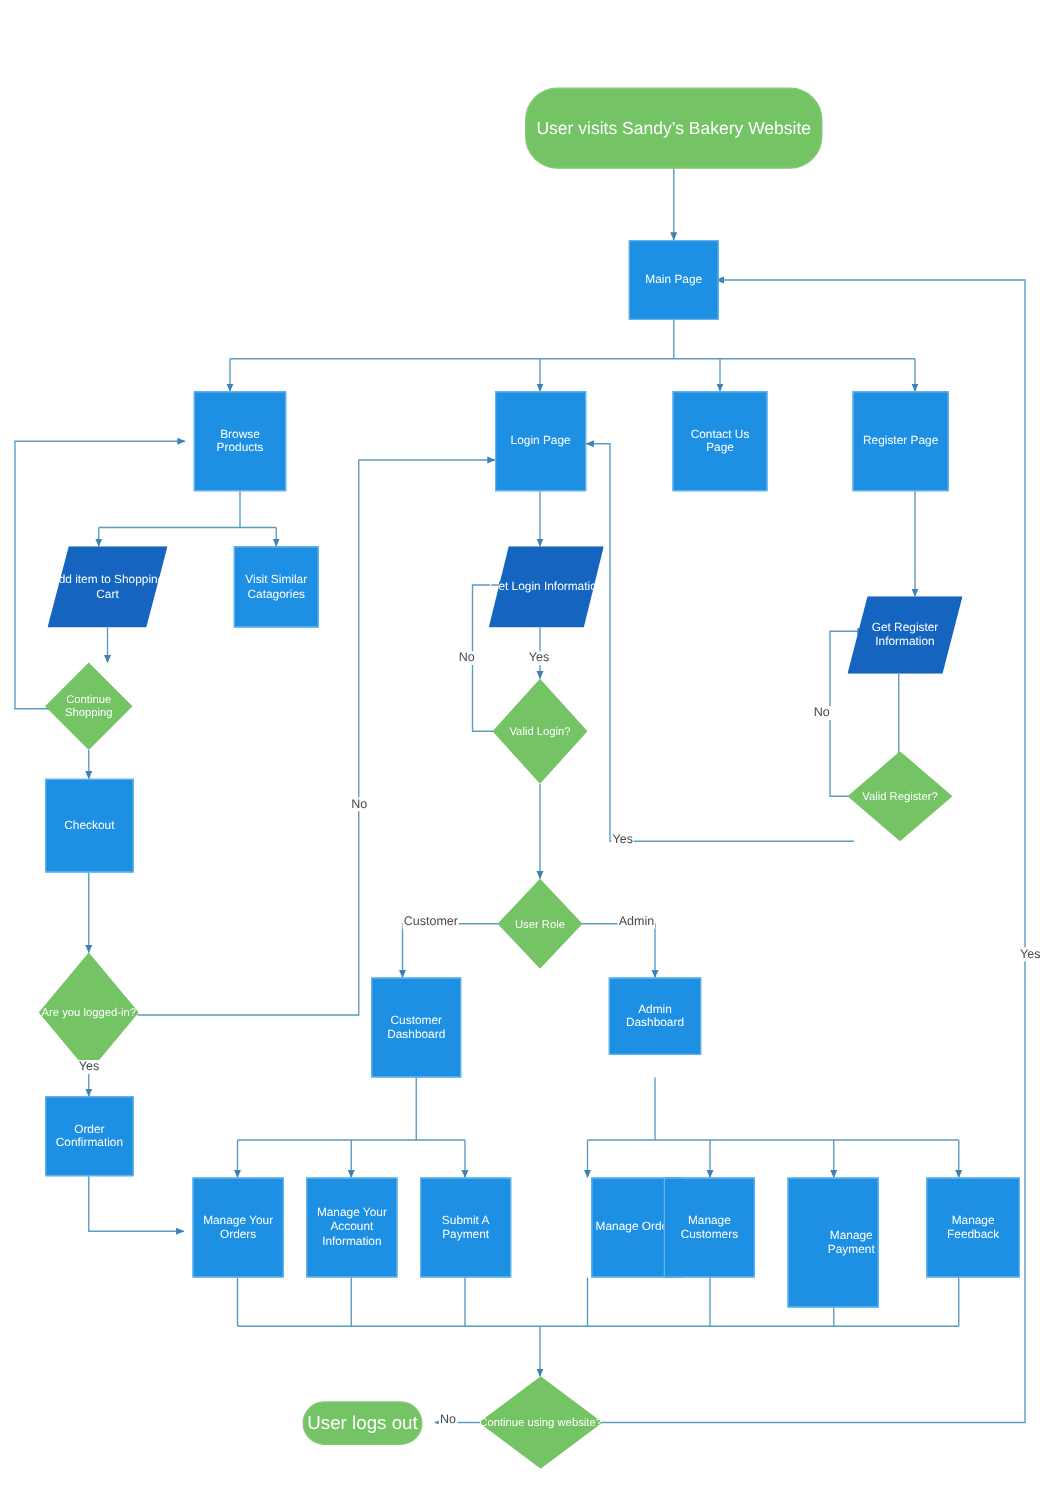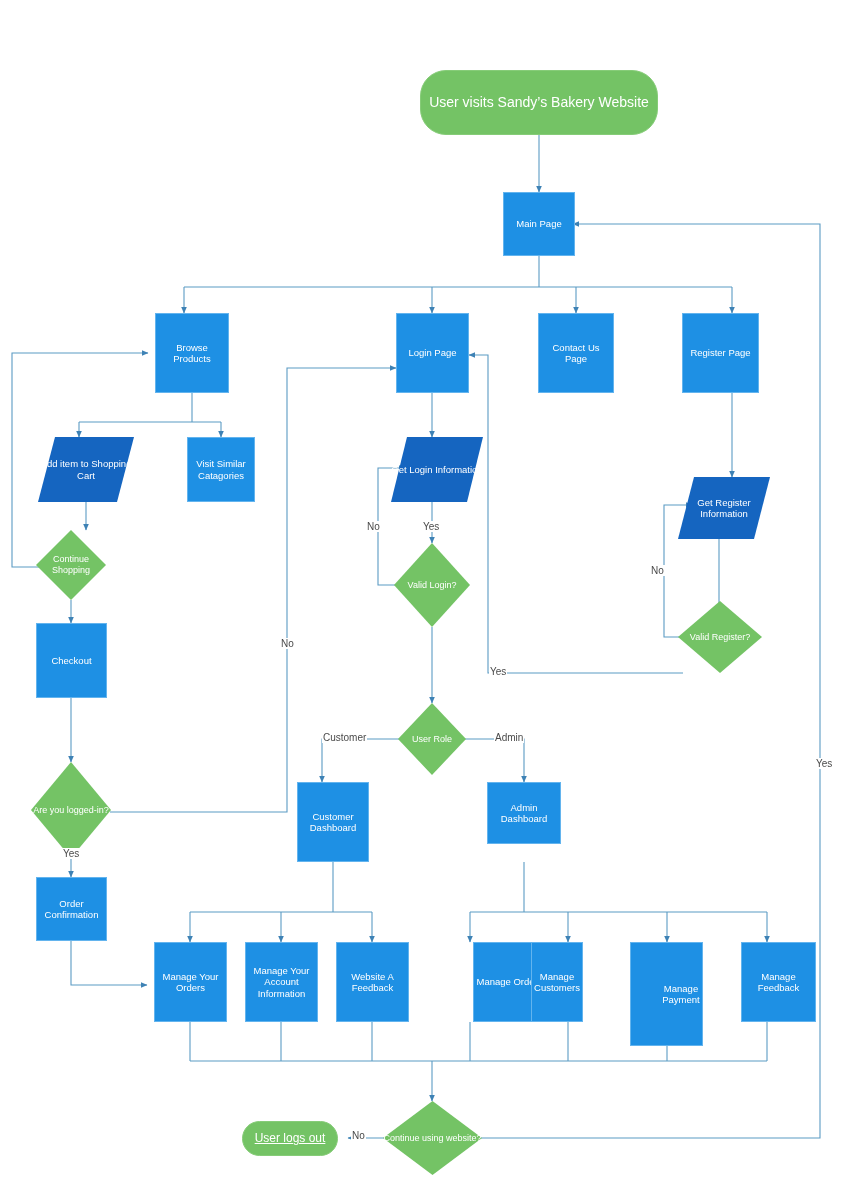--- a/index.html
+++ b/index.html
@@ -56,22 +56,21 @@
   .node.rect-start {
     background: #74C365;
     border-radius: 26px;
     border: 1px solid #86cc78;
     font-size: 14px;
   }
   .node.rect-end {
     background: #74C365;
     border-radius: 22px;
     border: 1px solid #86cc78;
-    font-size: 12px;
-    text-decoration: underline;
+    font-size: 15px;
   }
   .para-wrap {
     position: absolute;
   }
   .para-wrap .para-bg {
     position: absolute;
     left: 0; top: 0;
     width: 100%;
     height: 100%;
   }
@@ -290,25 +289,25 @@
   <div class="node rect" style="left:297px; top:782px; width:72px; height:80px;">Customer Dashboard</div>
 
   <div class="node rect" style="left:487px; top:782px; width:74px; height:62px;">Admin Dashboard</div>
 
   <div class="node rect" style="left:36px; top:877px; width:71px; height:64px;">Order Confirmation</div>
 
   <div class="node rect" style="left:154px; top:942px; width:73px; height:80px;">Manage Your Orders</div>
 
   <div class="node rect" style="left:245px; top:942px; width:73px; height:80px;">Manage Your Account Information</div>
 
-  <div class="node rect" style="left:336px; top:942px; width:73px; height:80px;">Website A Feedback</div>
+  <div class="node rect" style="left:336px; top:942px; width:73px; height:80px;">Submit A Payment</div>
 
   <div class="node rect" style="left:433px; top:942px; width:73px; height:80px;margin-left:40px;">Manage Orders</div>
 
-  <div class="node rect" style="left:531px; top:942px; width:52px; height:80px;">Manage Customers</div>
+  <div class="node rect" style="left:531px; top:942px; width:73px; height:80px;">Manage Customers</div>
 
   <div class="node rect" style="left:630px; top:942px; width:73px; height:104px;padding-left:31px;">Manage Payment</div>
 
   <div class="node rect" style="left:741px; top:942px; width:75px; height:80px;">Manage Feedback</div>
 
   <div class="diamond-wrap" style="left:383px; top:1101px; width:99px; height:74px;">
     <svg class="dia-bg" viewBox="0 0 99 74" preserveAspectRatio="none">
       <polygon points="49.5,0 99,37 49.5,74 0,37" fill="#74C365"></polygon>
     </svg>
     <div class="dia-label">Continue using website?</div>

